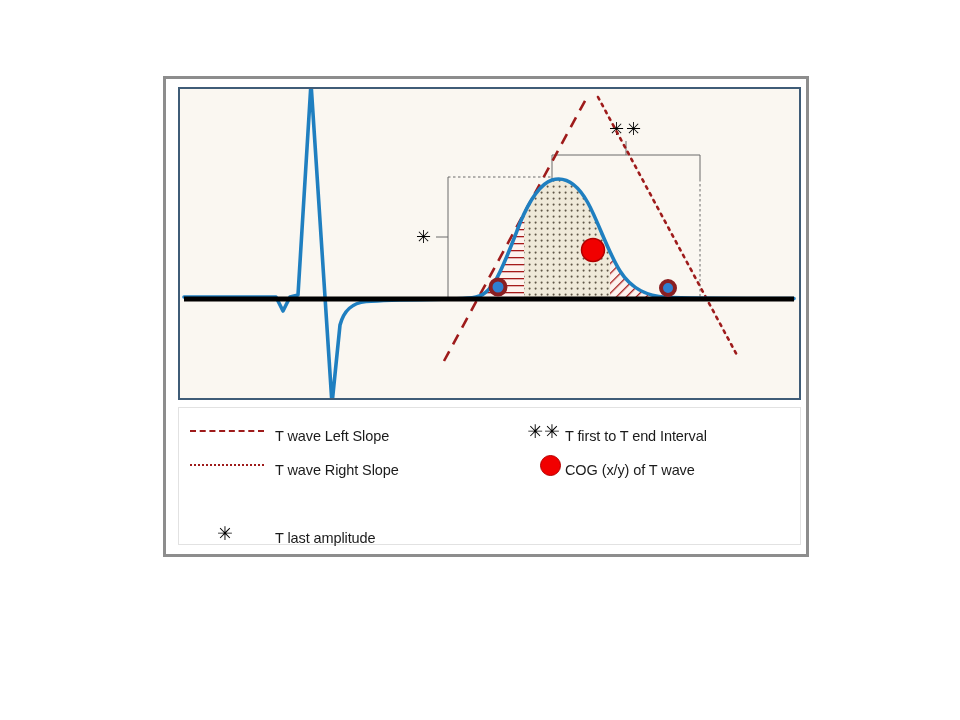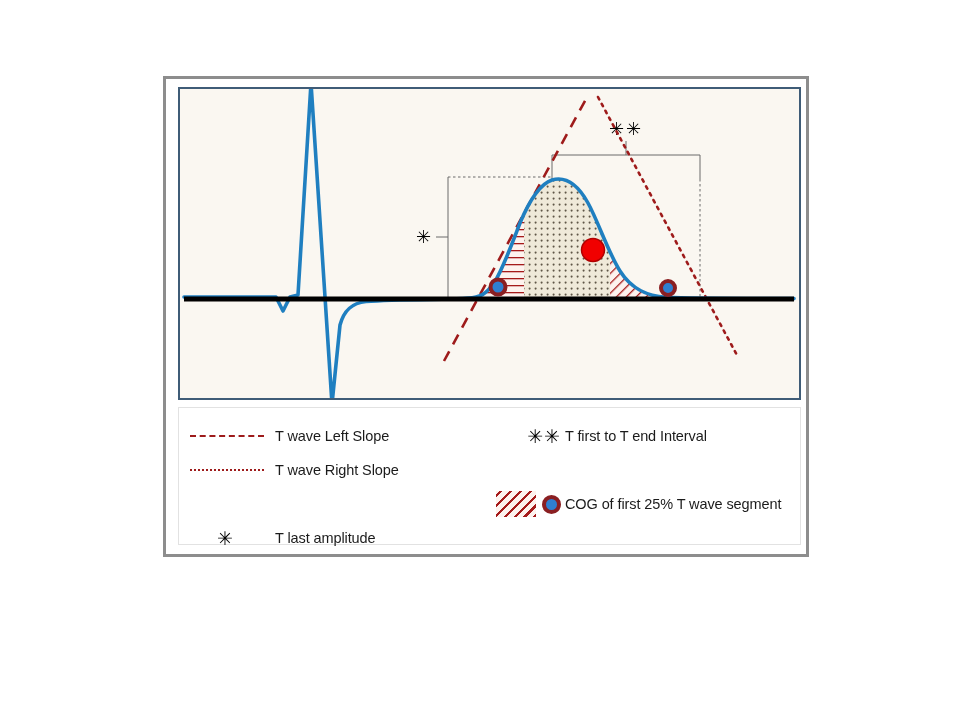--- a/index.html
+++ b/index.html
@@ -56,22 +56,21 @@
   }
   #legend-left  { left: 0px;   width: 300px; }
   #legend-right { left: 300px; width: 323px; }
 
   .legend-row {
     position: absolute;
     height: 34px;
     left: 0;
     right: 0;
     display: flex;
-    align-items: center;
-    margin-top: 9px;
+    align-items: flex-end;
   }
   .legend-row.r0 { top: 2px; }
   .legend-row.r1 { top: 36px; }
   .legend-row.r2 { top: 70px; }
   .legend-row.r3 { top: 104px; }
 
   .lg-key {
     width: 96px;
     min-width: 96px;
     height: 26px;
@@ -280,27 +279,24 @@
 
     <div class="legend-col" id="legend-right">
 
       <div class="legend-row r0">
         <span class="lg-key">
           <span class="key-asterisk2">✳✳</span>
         </span>
         <span class="lg-label">T first to T end Interval</span>
       </div>
 
-
-      <div class="legend-row r2">
-        <span class="lg-key">
-          <span class="key-pair">
-            <span class="key-hatch key-hatch-back"></span>
-            <span class="key-dot-blue"></span>
-          </span>
-        </span>
-        <span class="lg-label">COG of first 25% T wave segment</span>
-      </div>
+      <div class="legend-row r1">
+        <span class="lg-key">
+          <span class="key-dot-red"></span>
+        </span>
+        <span class="lg-label">COG (x/y) of T wave</span>
+      </div>
+
 
     </div>
   </div>
 
 </div>
 
 </body></html>

